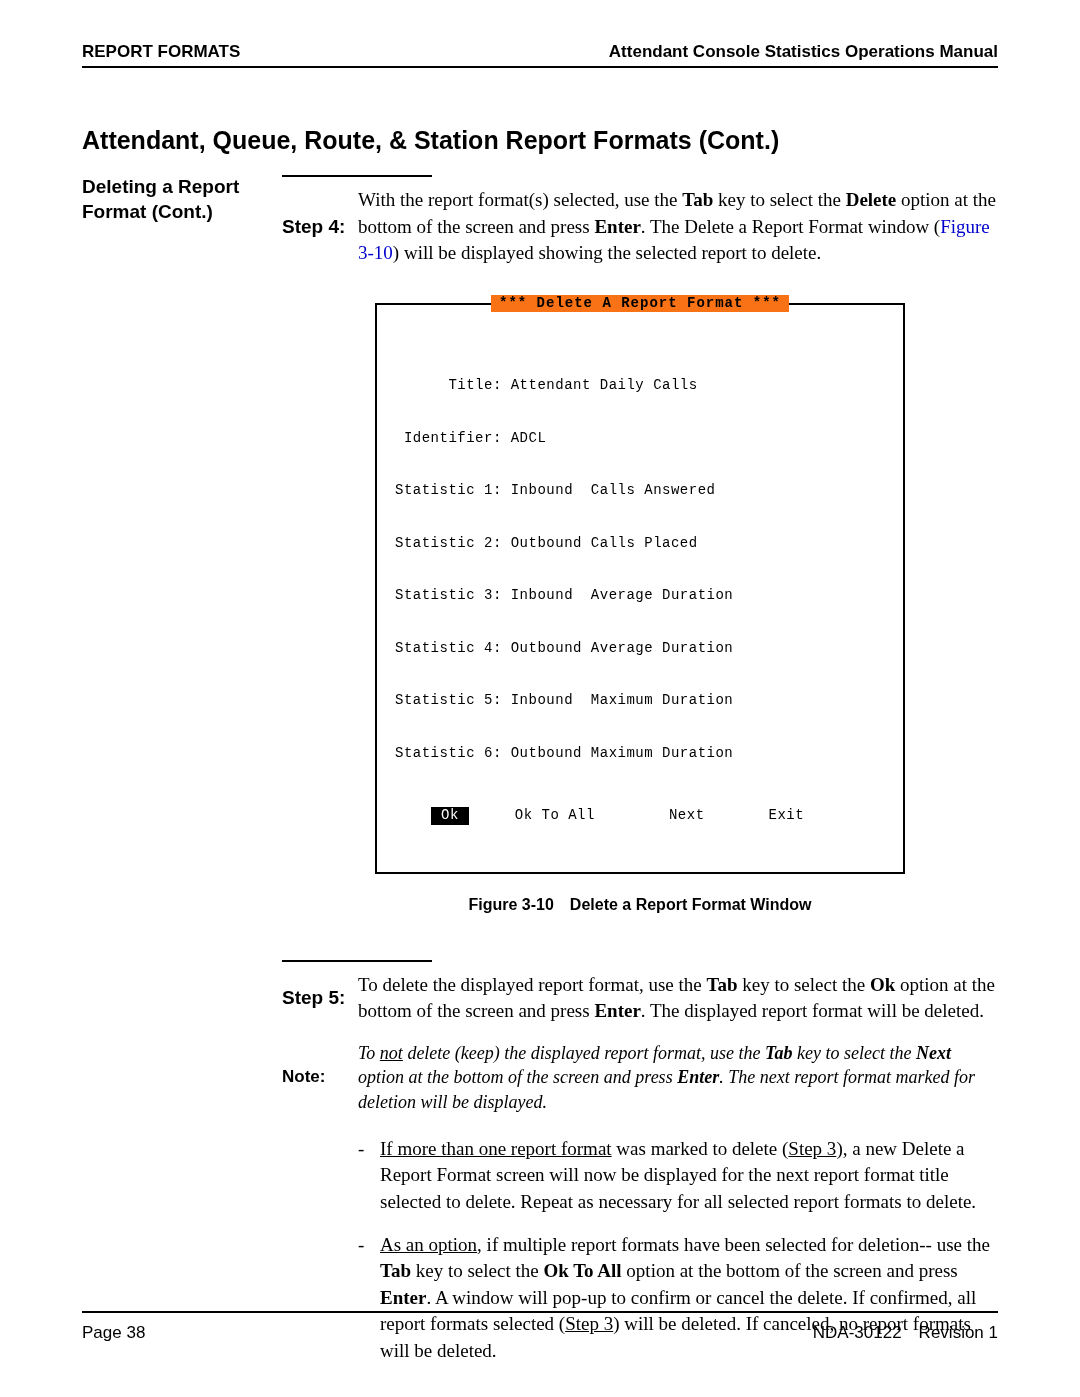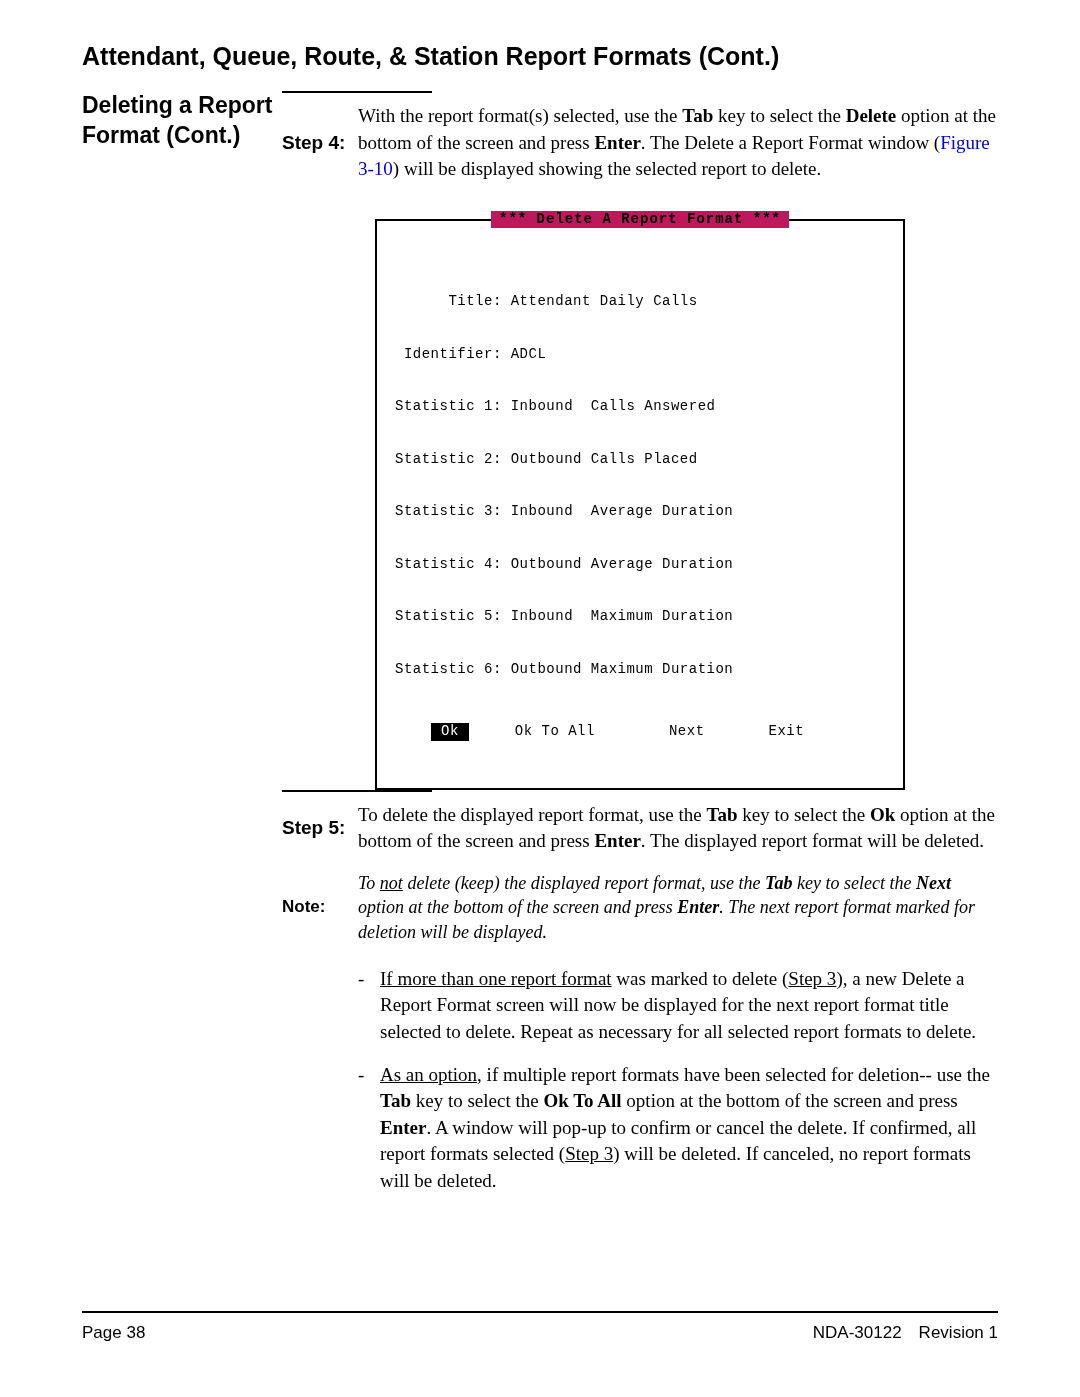--- a/index.html
+++ b/index.html
@@ -36,21 +36,21 @@
   }
   .two-col {
     display: flex;
     align-items: flex-start;
   }
   .side-col {
     width: 200px;
     flex-shrink: 0;
     font-family: Arial, Helvetica, sans-serif;
     font-weight: bold;
-    font-size: 23px;
+    font-size: 19px;
     line-height: 1.3;
   }
   .main-col {
     flex: 1;
   }
   .hrule {
     border-top: 2px solid #000;
     width: 150px;
     margin-bottom: 10px;
   }
@@ -82,21 +82,21 @@
     line-height: 1.25;
     position: relative;
     white-space: pre;
     letter-spacing: 0.5px;
   }
   .term-window .win-title {
     position: absolute;
     top: -10px;
     left: 50%;
     transform: translateX(-50%);
-    background: #be185d;
+    background: #f97316;
     padding: 0 8px;
     font-family: "Courier New", Courier, monospace;
     font-size: 14px;
     font-weight: bold;
     letter-spacing: 1px;
   }
   .term-row { white-space: pre; }
   .term-actions {
     margin-top: 10px;
     display: flex;
@@ -168,20 +168,24 @@
   }
   .u { text-decoration: underline; }
   .not-u { text-decoration: underline; }
   a.fig-link { color: #0000cc; text-decoration: none; }
 </style>
 </head>
 <body>
 
 <div class="page">
 
+  <div class="header-row">
+    <span>REPORT FORMATS</span>
+    <span>Attendant Console Statistics Operations Manual</span>
+  </div>
 
   <div class="title">Attendant, Queue, Route, &amp; Station Report Formats (Cont.)</div>
 
   <div class="two-col">
     <div class="side-col">
       <span>Deleting a Report</span><br>
       <span>Format (Cont.)</span>
     </div>
     <div class="main-col">
       <div class="hrule"></div>
@@ -203,20 +207,21 @@
         <div class="term-row">Statistic 5: Inbound  Maximum Duration</div>
         <div class="term-row">Statistic 6: Outbound Maximum Duration</div>
         <div class="term-actions">
           <span class="btn-ok">Ok</span>
           <span style="margin-left:46px">Ok To All</span>
           <span style="margin-left:74px">Next</span>
           <span style="margin-left:64px">Exit</span>
         </div>
       </div>
 
+      <div class="fig-caption">Figure 3-10 Delete a Report Format Window</div>
     </div>
   </div>
 
   <div class="two-col">
     <div class="side-col"></div>
     <div class="main-col">
       <div class="hrule"></div>
       <div class="step-row">
         <div class="step-label">Step 5:</div>
         <div class="step-body">

